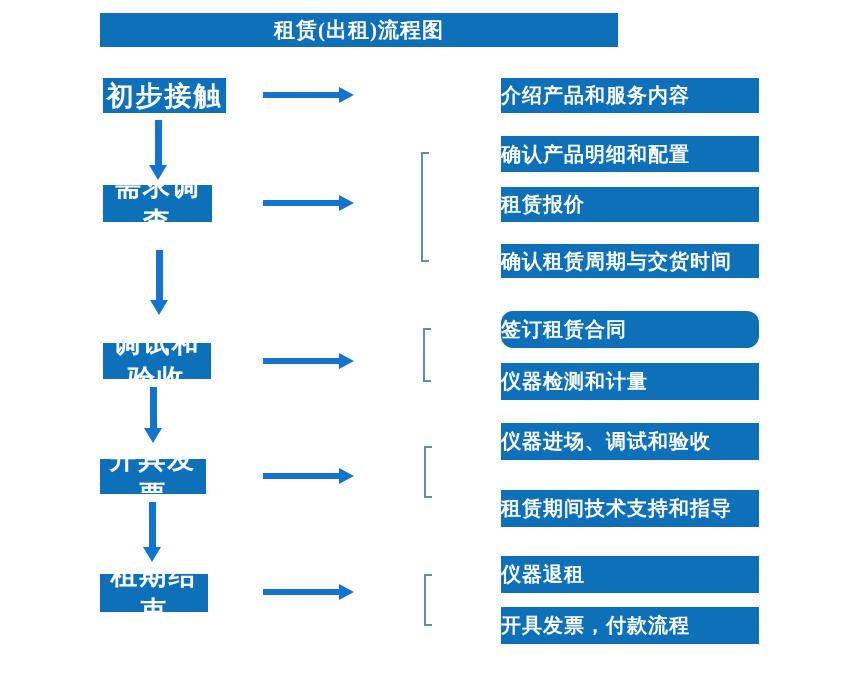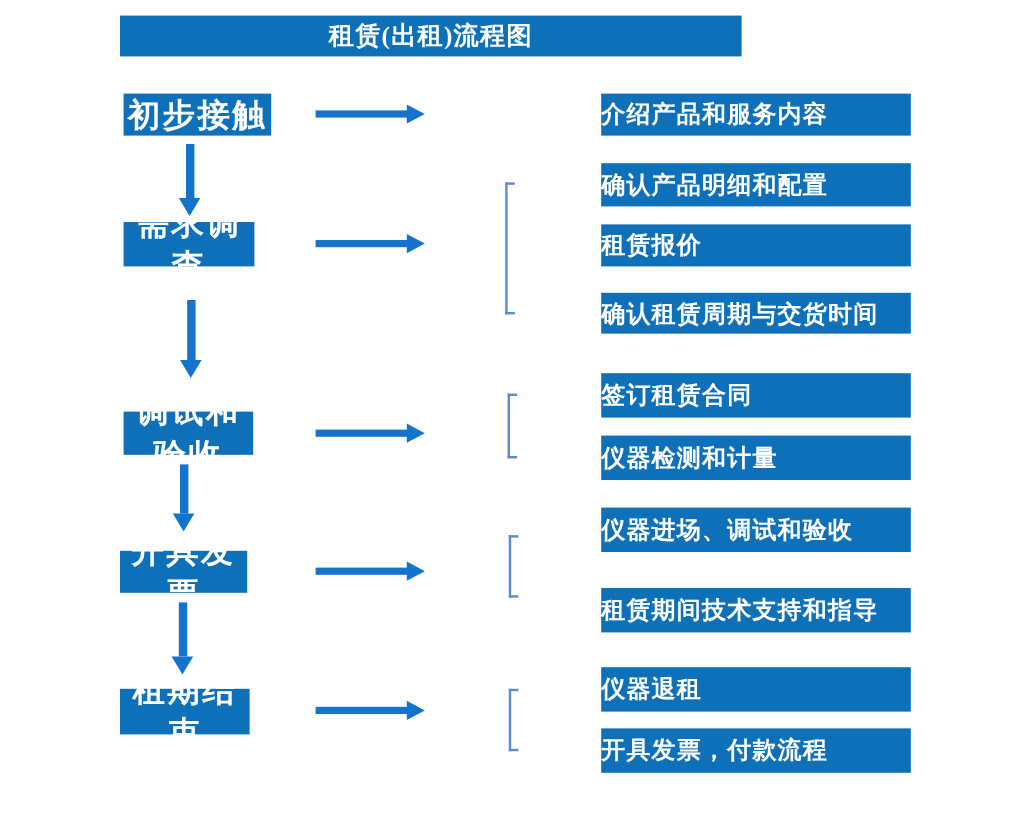--- a/index.html
+++ b/index.html
@@ -119,21 +119,21 @@
   <div class="bracket" style="left:423px;top:328px;height:54px;"></div>
   <div class="bracket" style="left:424px;top:446px;height:52px;"></div>
   <div class="bracket" style="left:424px;top:574px;height:52px;"></div>
 
   <div class="bluebox detail" style="top:78px;height:35px;">介绍产品和服务内容</div>
 
   <div class="bluebox detail" style="top:136px;height:36px;">确认产品明细和配置</div>
   <div class="bluebox detail" style="top:187px;height:35px;">租赁报价</div>
   <div class="bluebox detail" style="top:244px;height:34px;">确认租赁周期与交货时间</div>
 
-  <div class="bluebox detail" style="top:311px;height:37px;">签订租赁合同</div>
+  <div class="bluebox detail" style="top:311px;height:37px;border-radius:12px;">签订租赁合同</div>
   <div class="bluebox detail" style="top:423px;height:37px;">仪器进场、调试和验收</div>
 
   <div class="bluebox detail" style="top:363px;height:37px;">仪器检测和计量</div>
   <div class="bluebox detail" style="top:490px;height:37px;">租赁期间技术支持和指导</div>
 
   <div class="bluebox detail" style="top:556px;height:37px;">仪器退租</div>
   <div class="bluebox detail" style="top:607px;height:37px;">开具发票，付款流程</div>
 
 </div>
 

